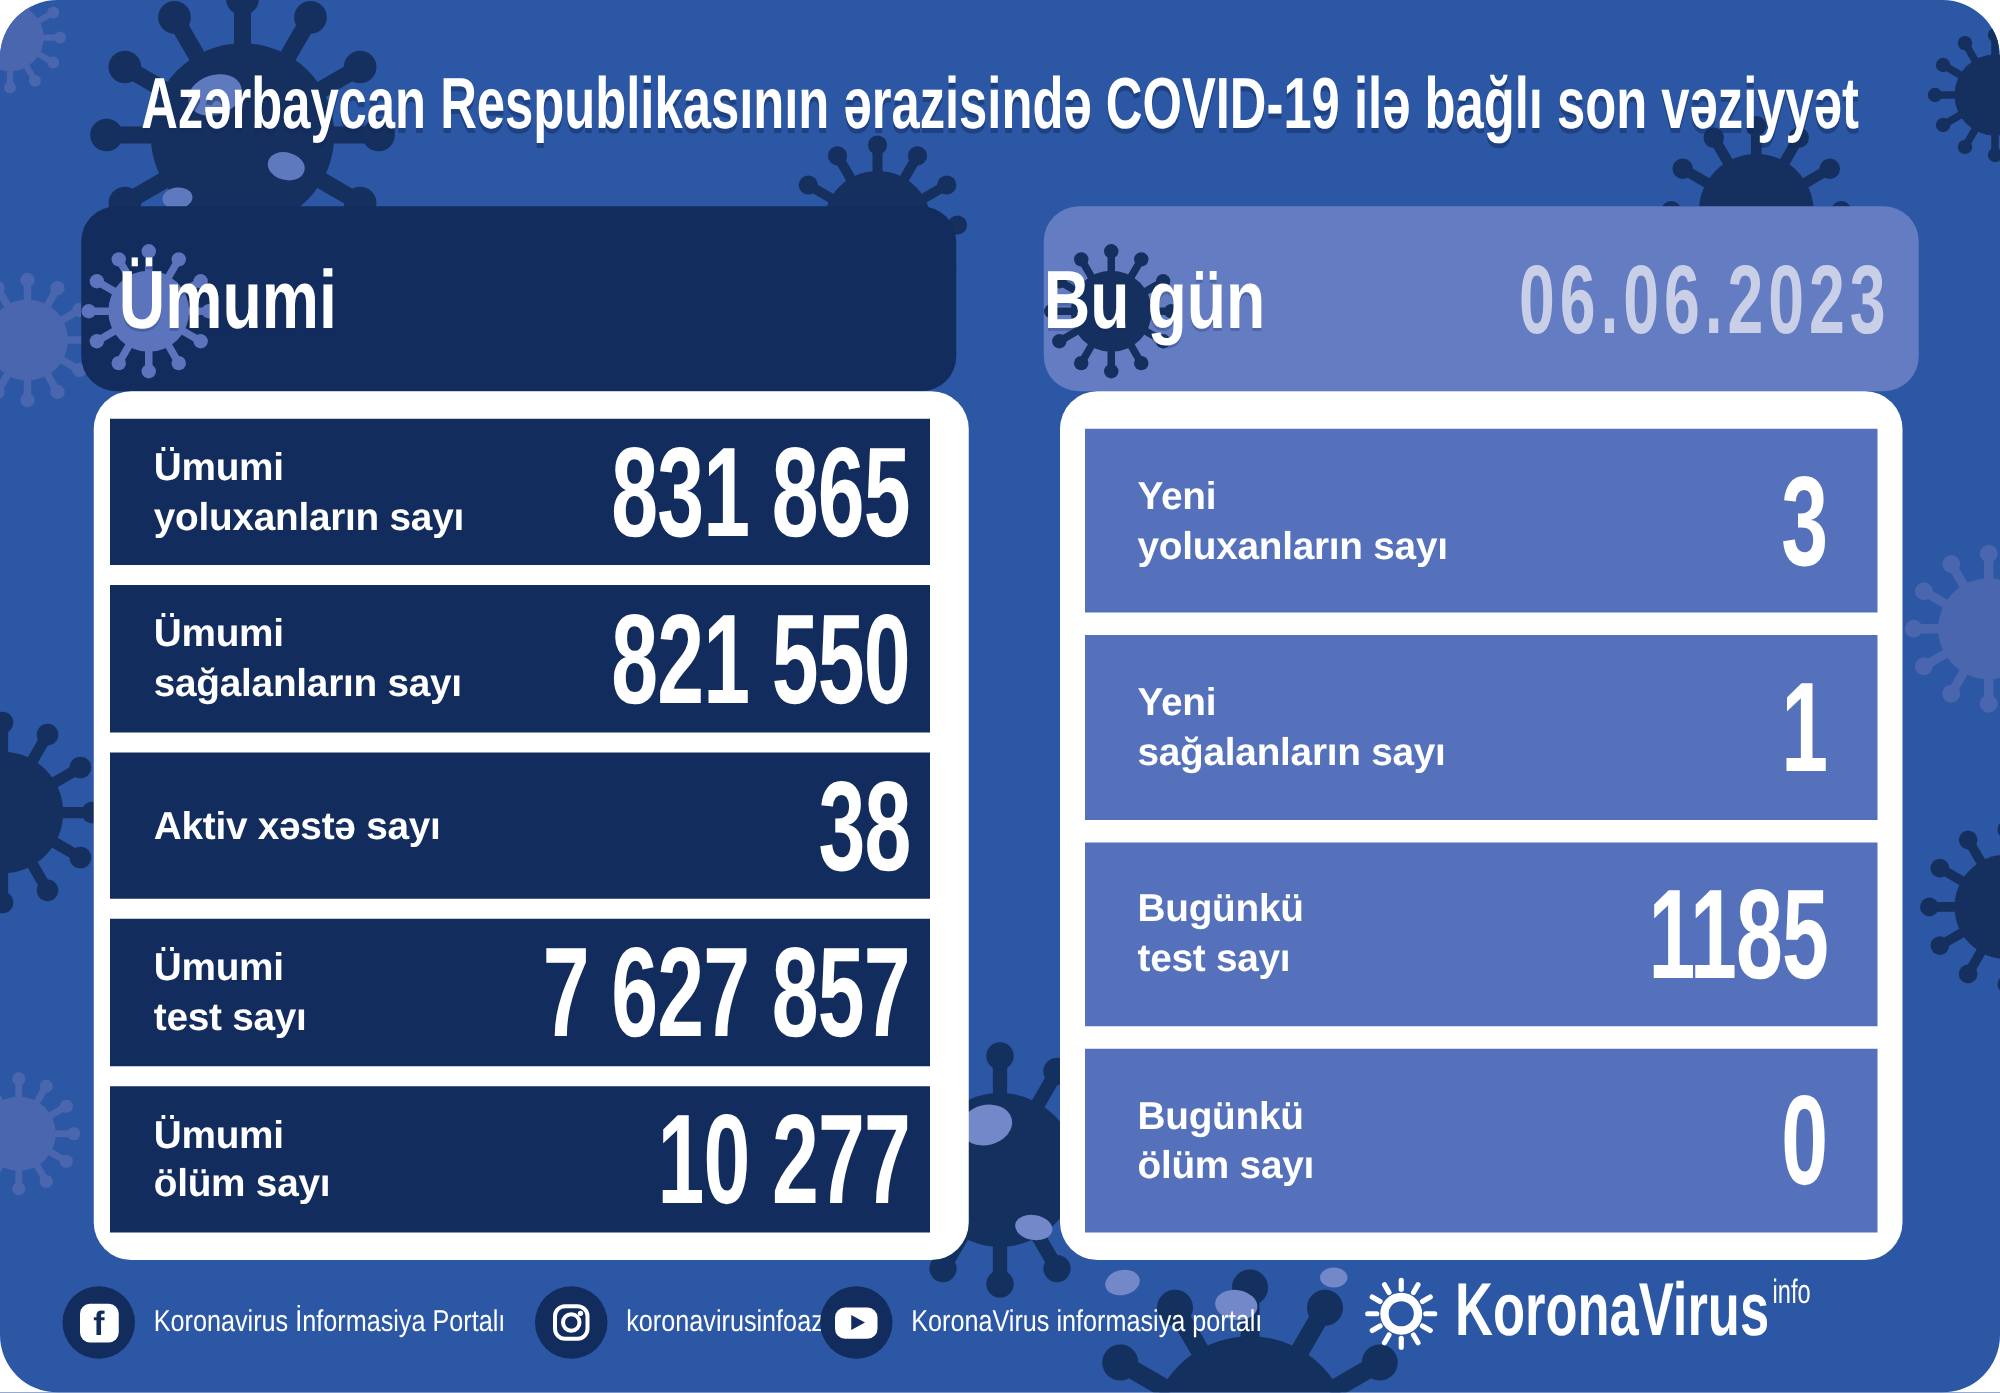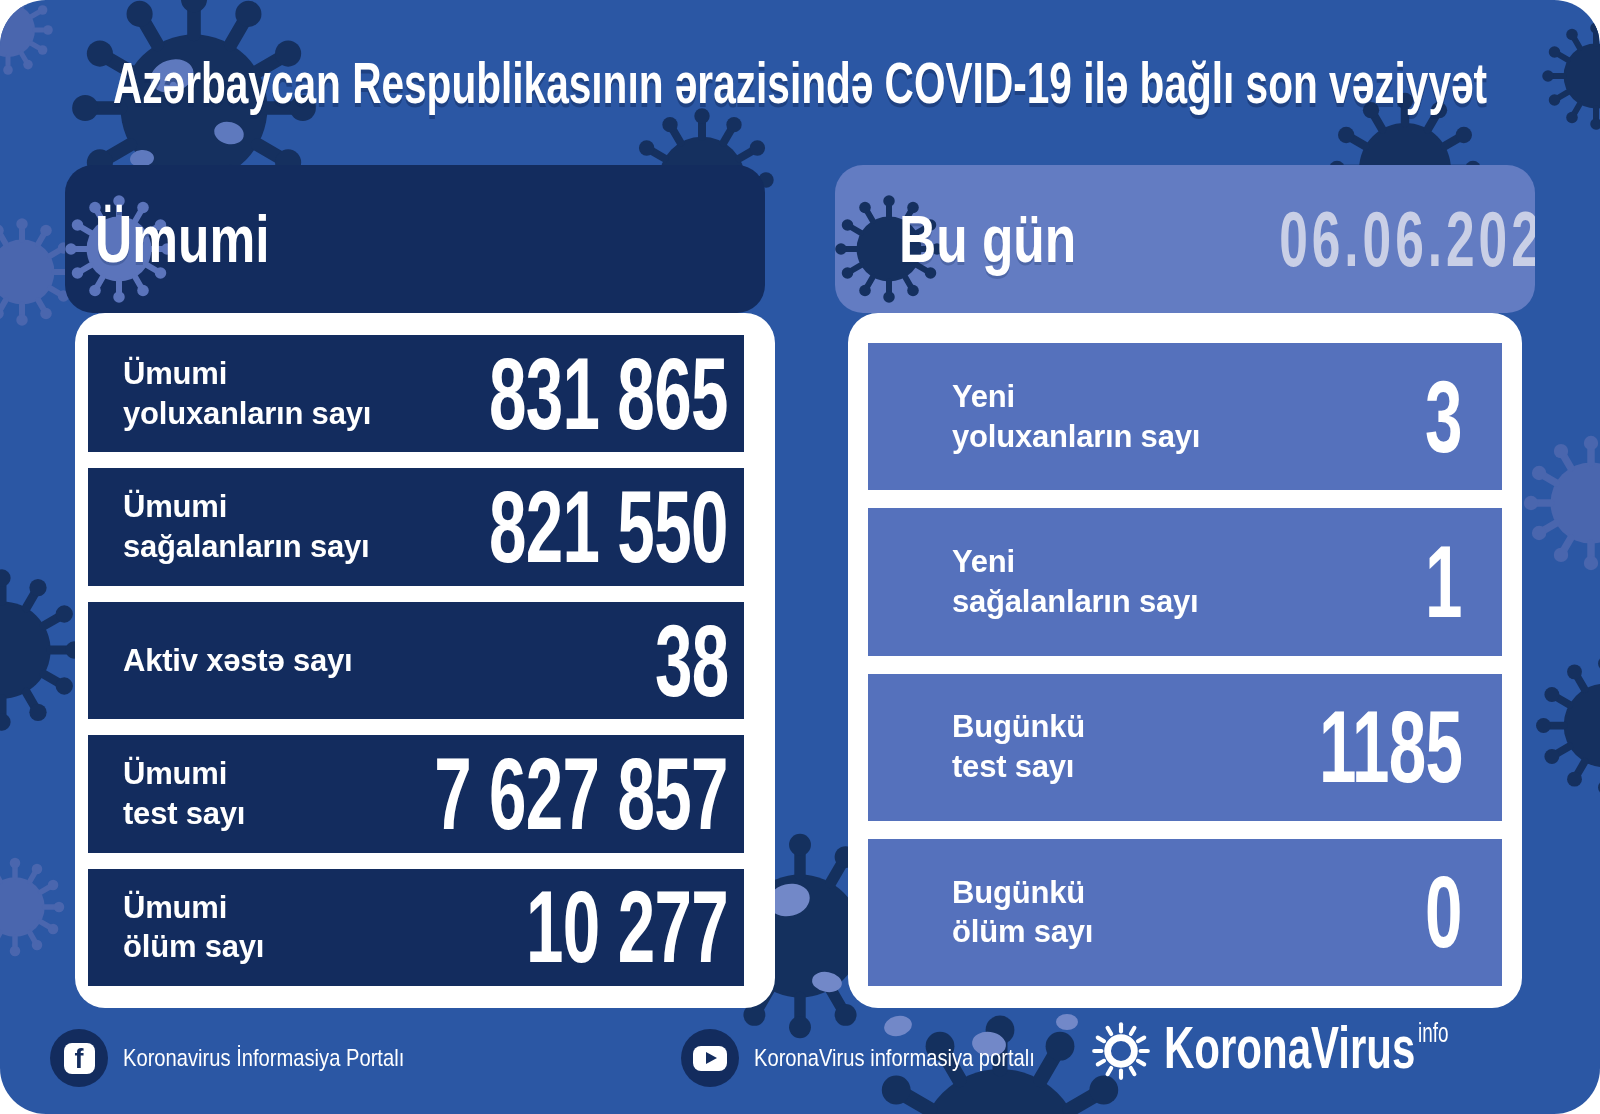--- a/index.html
+++ b/index.html
@@ -24,21 +24,21 @@
   .title{
     font-size:58px;font-weight:700;color:#fff;line-height:1.15;
     text-shadow:0 4px 0 rgba(16,40,88,0.45);
   }
   
   .panel-header{
     position:absolute;top:165px;height:148px;width:700px;border-radius:28px;
     overflow:hidden;z-index:2;display:flex;align-items:center;box-sizing:border-box;
   }
   .panel-header.left{left:65px;background:#132C5E;padding-left:30px;}
-  .panel-header.right{left:835px;background:#637CC2;padding-left:64px;padding-right:56px;}
+  .panel-header.right{left:835px;background:#637CC2;padding-right:56px;}
   .hdr-virus{position:absolute;left:-6px;top:24px;width:120px;height:120px;}
   .hdr-text{
     position:relative;z-index:1;font-size:66px;font-weight:700;color:#fff;line-height:1;
     transform:scaleX(0.78);transform-origin:0 50%;white-space:nowrap;
     text-shadow:0 3px 0 rgba(16,40,88,0.25);
   }
   .hdr-date{
     position:relative;z-index:1;margin-left:auto;font-size:78px;font-weight:700;
     color:#C9CFE6;letter-spacing:6px;line-height:1;white-space:nowrap;
     transform:scaleX(0.66);transform-origin:100% 50%;
@@ -50,21 +50,21 @@
   }
   .panel-body.left{left:75px;width:700px;padding:22px 31px 22px 13px;gap:16px;}
   .panel-body.right{left:848px;width:674px;padding:30px 20px 22px 20px;gap:18px;}
   .stat-row{position:relative;flex:1;display:flex;align-items:center;}
   .panel-body.left  .stat-row{background:#132C5E;}
   .panel-body.right .stat-row{background:#5571BC;}
   .stat-label{
     padding-left:35px;color:#fff;font-weight:700;font-size:31px;
     line-height:1.28;letter-spacing:-0.2px;
   }
-  .panel-body.right .stat-label{padding-left:42px;margin-left:42px;}
+  .panel-body.right .stat-label{padding-left:42px;}
   .stat-value{
     position:absolute;right:16px;top:50%;
     transform:translateY(-50%) scaleX(0.66);transform-origin:100% 50%;
     font-size:102px;font-weight:700;color:#fff;white-space:nowrap;line-height:1;
     letter-spacing:-1px;
   }
   .panel-body.right .stat-value{right:40px;}
   
   .social{position:absolute;top:1028px;height:60px;display:flex;align-items:center;gap:15px;z-index:2;}
   .icon-circle{
@@ -270,22 +270,32 @@
 
   <div class="social" style="left:50px">
     <span class="icon-circle">
       <span class="fb-box">
           <span class="fb-f">f</span>
         </span>
     </span>
     <span class="social-label">Koronavirus İnformasiya Portalı</span>
   </div>
 
-
-  <div class="social" style="left:681px">
+  <div class="social" style="left:428px">
+    <span class="icon-circle">
+      <svg width="34" height="34" viewBox="0 0 34 34" fill="none">
+        <rect x="4" y="4" width="26" height="26" rx="8" stroke="#fff" stroke-width="3.2"></rect>
+        <circle cx="17" cy="17" r="6.6" stroke="#fff" stroke-width="3.2"></circle>
+        <circle cx="24.4" cy="9.6" r="2.1" fill="#fff"></circle>
+      </svg>
+    </span>
+    <span class="social-label">koronavirusinfoaz</span>
+  </div>
+
+  <div class="social" style="left:656px">
     <span class="icon-circle">
       <span class="yt-box">
           <span class="yt-tri"></span>
         </span>
     </span>
     <span class="social-label">KoronaVirus informasiya portalı</span>
   </div>
 
   <div class="logo">
     <svg class="logo-virus" viewBox="0 0 64 64" stroke="currentColor" fill="none">

